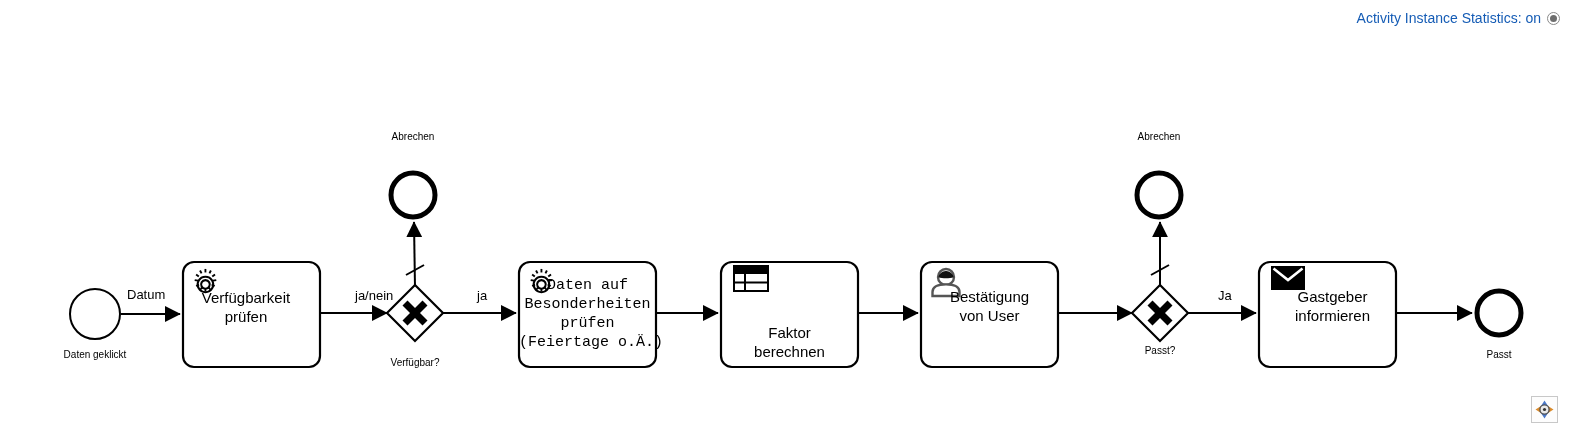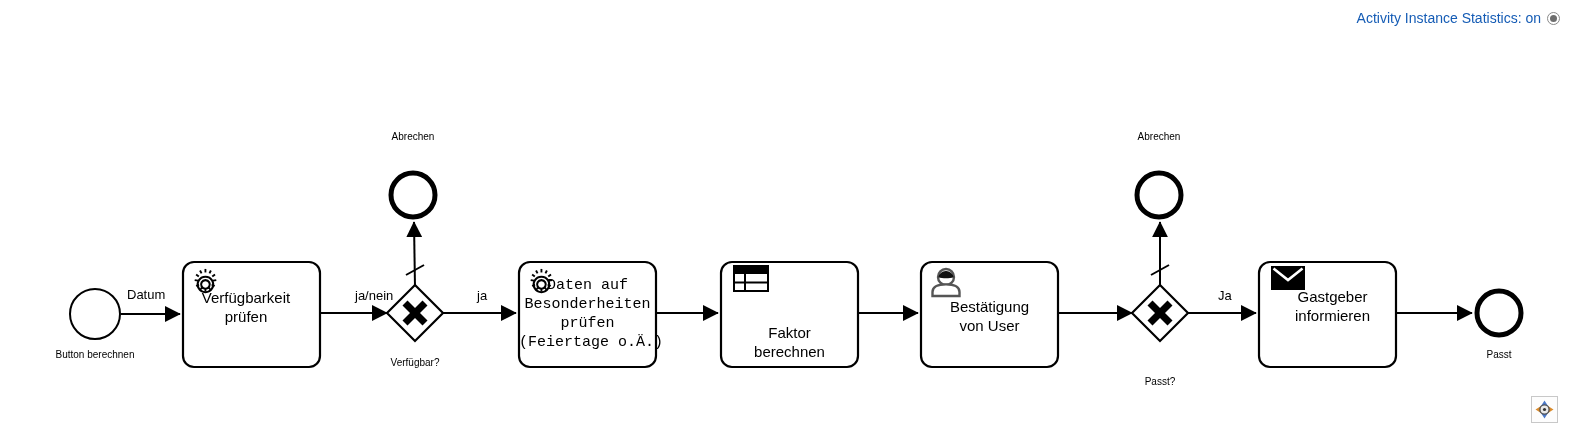--- a/index.html
+++ b/index.html
@@ -227,33 +227,33 @@
 prüfen</div>
 
 <div class="node-label" style="left:519px; top:276px; width:137px;font-family:Liberation Mono, monospace;">Daten auf
 Besonderheiten
 prüfen
 (Feiertage o.Ä.)</div>
 
 <div class="node-label" style="left:721px; top:287px; width:137px;margin-top:36px;">Faktor
 berechnen</div>
 
-<div class="node-label" style="left:921px; top:297px; width:137px;">Bestätigung
+<div class="node-label" style="left:921px; top:287px; width:137px;">Bestätigung
 von User</div>
 
 <div class="node-label" style="left:1259px; top:287px; width:147px;">Gastgeber
 informieren</div>
 
-<div class="outside-label" style="left:20px; top:346px; width:150px;">Button berechnen</div>
+<div class="outside-label" style="left:20px; top:346px; width:150px;">Daten geklickt</div>
 
 <div class="outside-label" style="left:355px; top:354px; width:120px;">Verfügbar?</div>
 
 <div class="outside-label" style="left:353px; top:128px; width:120px;">Abrechen</div>
 
-<div class="outside-label" style="left:1110px; top:373px; width:100px;">Passt?</div>
+<div class="outside-label" style="left:1110px; top:342px; width:100px;">Passt?</div>
 
 <div class="outside-label" style="left:1099px; top:128px; width:120px;">Abrechen</div>
 
 <div class="outside-label" style="left:1449px; top:346px; width:100px;">Passt</div>
 
 <div class="flow-label" style="left:127px; top:287px;">Datum</div>
 
 <div class="flow-label" style="left:324px; top:288px;margin-left:31px;">ja/nein</div>
 
 <div class="flow-label" style="left:477px; top:288px;">ja</div>

